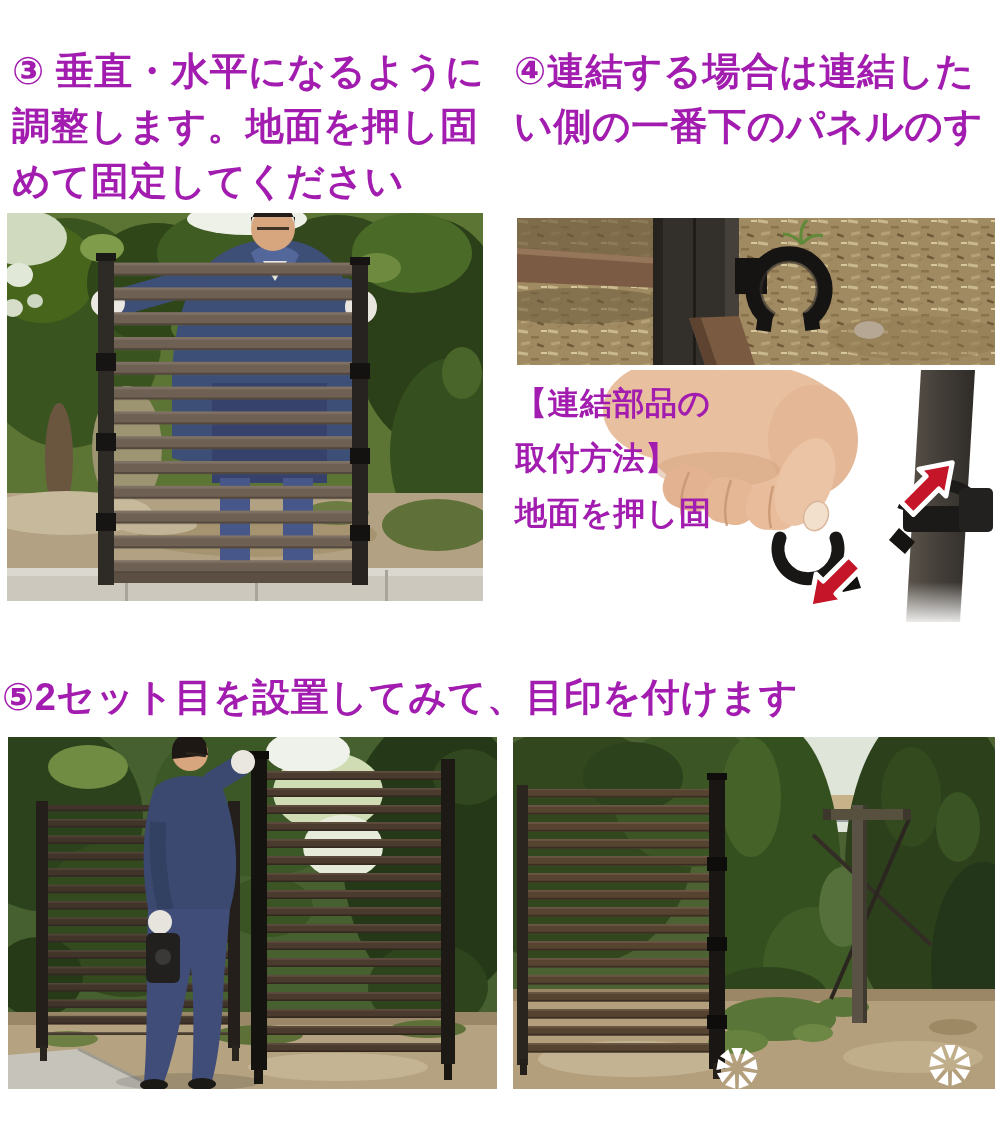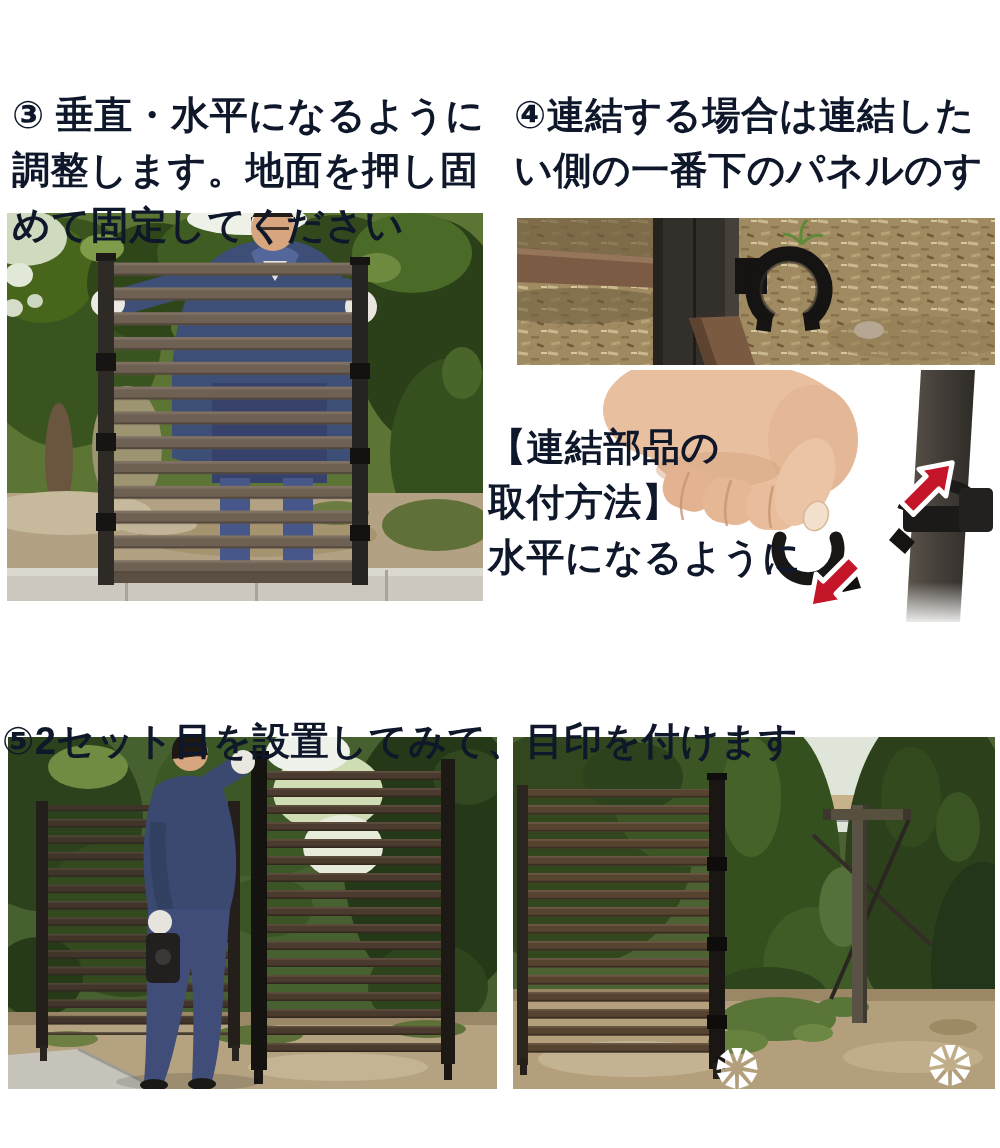--- a/index.html
+++ b/index.html
@@ -1,22 +1,22 @@
 <!DOCTYPE html>
 <html><head>
 <meta charset="utf-8">
 <style>
   html,body{margin:0;padding:0;background:#fff;}
   .page{position:relative;width:1000px;height:1148px;background:#fff;overflow:hidden;
         font-family:"Liberation Sans","DejaVu Sans",sans-serif;}
-  .tblock{position:absolute;color:#0f172a;font-weight:800;z-index:2;margin-top:44px;}
+  .tblock{position:absolute;color:#a21caf;font-weight:800;z-index:2;}
   .tblock .ln{display:block;white-space:nowrap;}
   #t3{left:12px;top:44px;width:480px;font-size:38px;line-height:55px;letter-spacing:0.5px;}
   #t4{left:514px;top:44px;width:486px;font-size:38px;line-height:55px;letter-spacing:0.5px;}
-  #tnote{left:488px;top:376px;width:310px;font-size:38px;line-height:55px;letter-spacing:0.5px;}
+  #tnote{left:515px;top:376px;width:310px;font-size:32px;line-height:55px;letter-spacing:0.5px;}
   #t5{left:2px;top:674px;width:980px;font-size:38px;line-height:46px;letter-spacing:0.5px;}
   .photo{position:absolute;z-index:1;}
   .photo svg{display:block;width:100%;height:100%;}
   #ph1{left:7px;top:213px;width:476px;height:388px;}
   #ph2{left:517px;top:218px;width:478px;height:147px;}
   #ph3{left:513px;top:370px;width:482px;height:270px;}
   #ph4{left:8px;top:737px;width:489px;height:352px;}
   #ph5{left:513px;top:737px;width:482px;height:352px;}
 </style>
 </head>
@@ -31,21 +31,21 @@
   </div>
 
   <div class="tblock" id="t4">
     <span class="ln">④連結する場合は連結した</span>
     <span class="ln">い側の一番下のパネルのす</span>
   </div>
 
   <div class="tblock" id="tnote">
     <span class="ln">【連結部品の</span>
     <span class="ln">取付方法】</span>
-    <span class="ln">水平になるように</span>
+    <span class="ln">地面を押し固</span>
   </div>
 
   <div class="tblock" id="t5">
     <span class="ln">⑤2セット目を設置してみて、目印を付けます</span>
   </div>
 
   <div class="photo" id="ph1">
   <svg viewBox="0 0 476 388" preserveAspectRatio="none">
     <defs>
       <pattern id="p1s" width="8" height="24.8" patternUnits="userSpaceOnUse">

